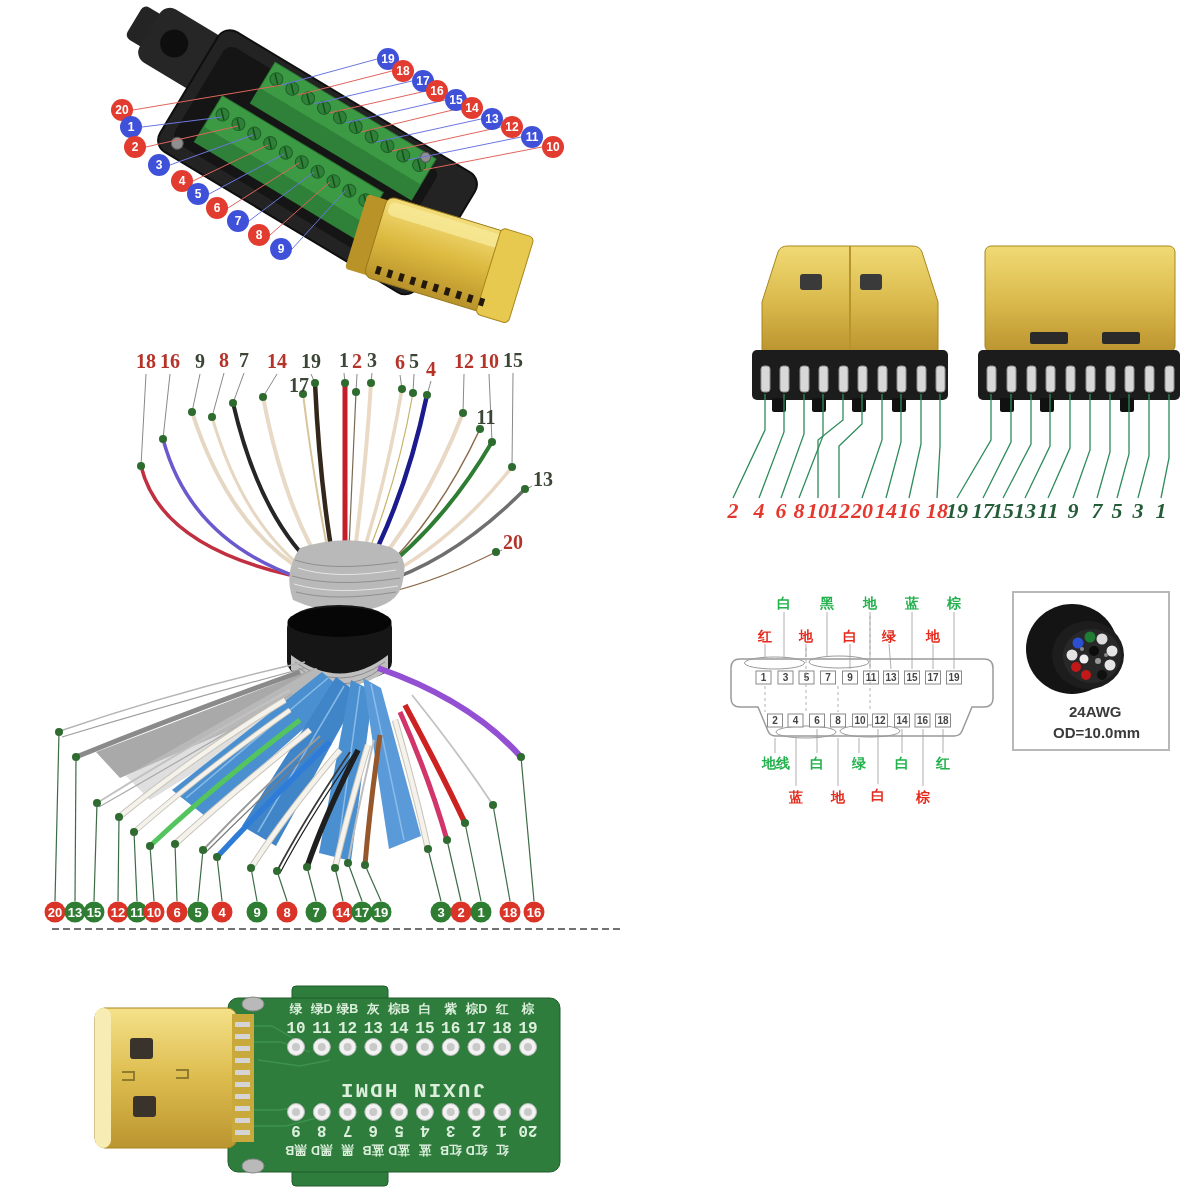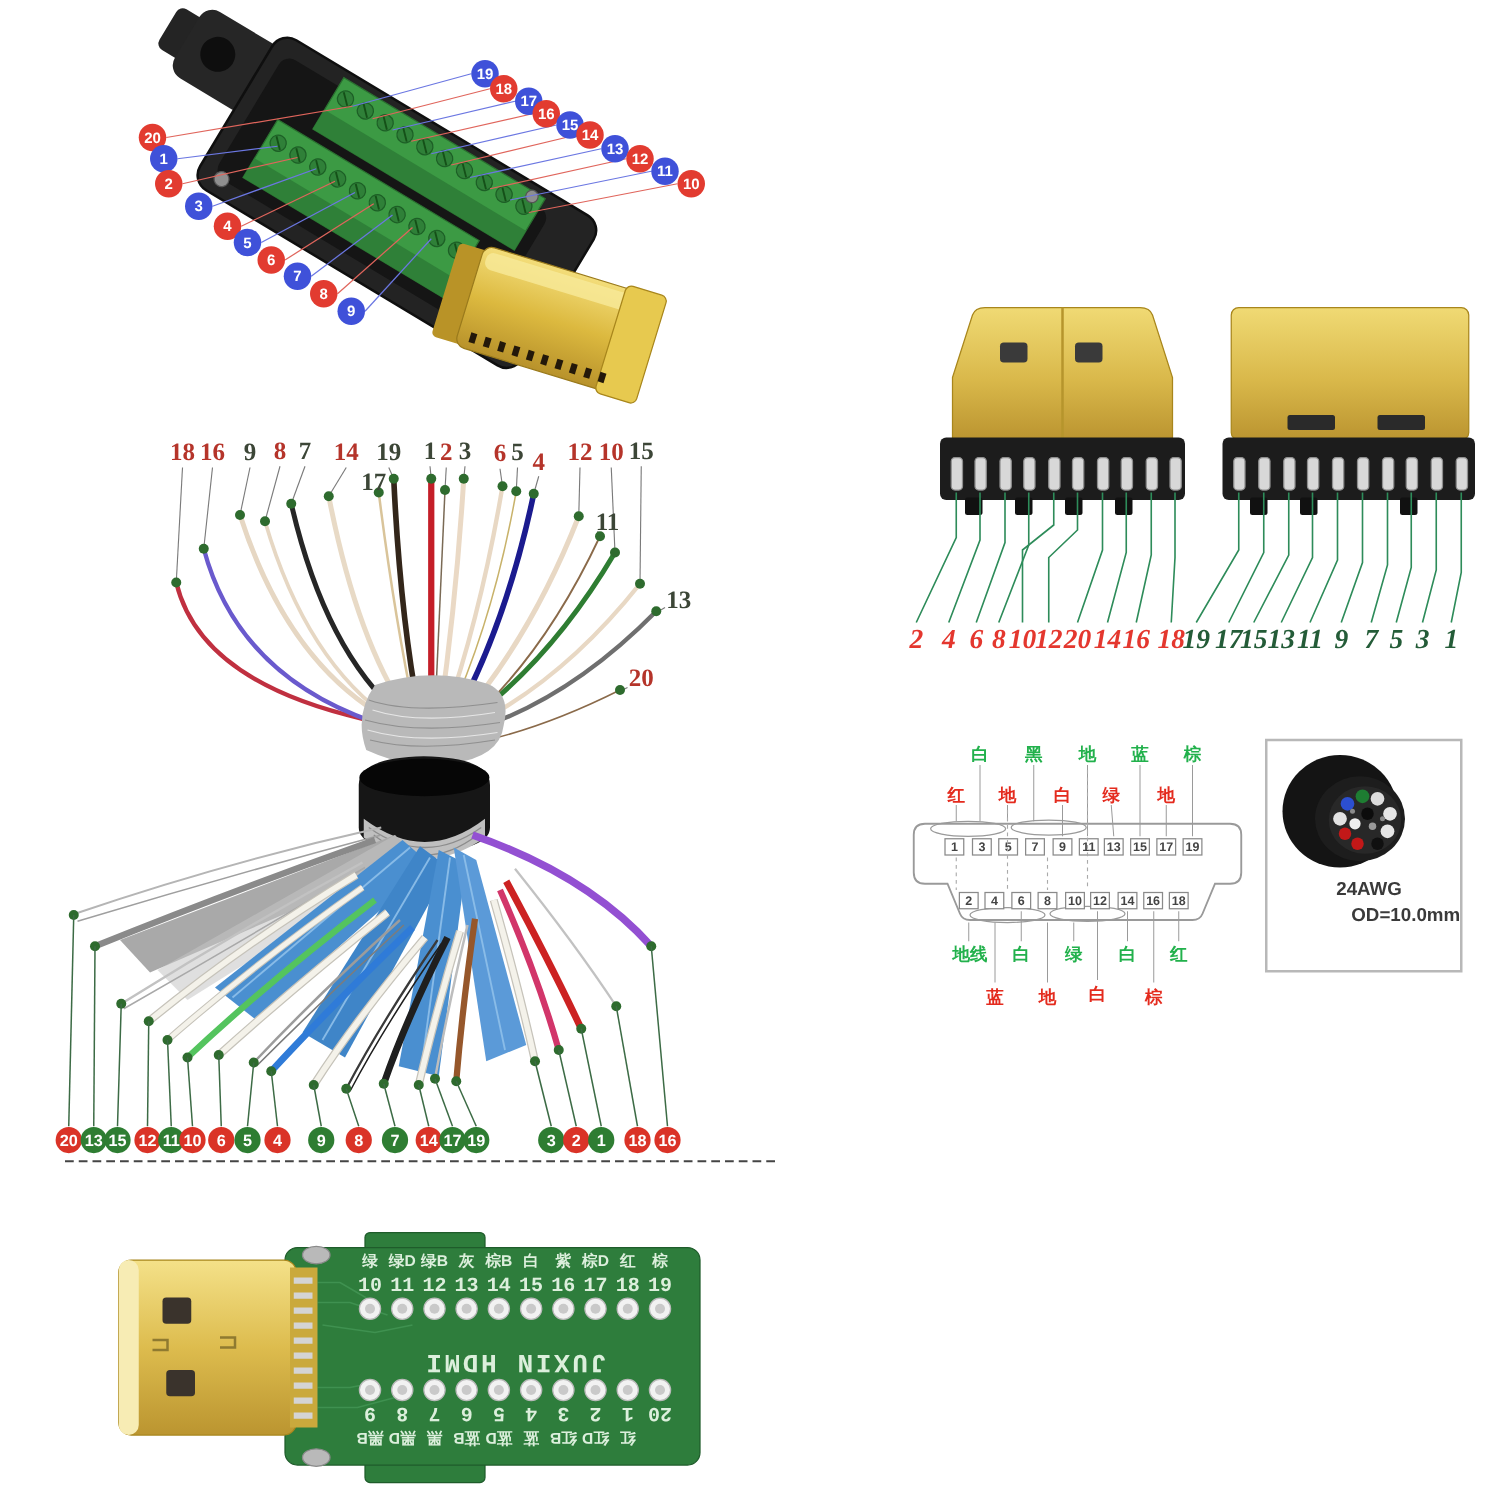--- a/index.html
+++ b/index.html
@@ -686,21 +686,21 @@
     <text class="po-green" x="859" y="768">绿</text>
     <text class="po-green" x="902" y="768">白</text>
     <text class="po-green" x="943" y="768">红</text>
     <text class="po-red" x="796" y="802">蓝</text>
     <text class="po-red" x="838" y="802">地</text>
     <text class="po-red" x="878" y="800">白</text>
     <text class="po-red" x="923" y="802">棕</text>
   </g>
 </svg>
 
-<div id="cross-section-box" class="abs" style="left:1012px;top:591px;width:158px;height:187px">
+<div id="cross-section-box" class="abs" style="left:1012px;top:591px;width:158px;height:160px">
   <svg width="154" height="108" viewBox="0 0 154 108">
     <ellipse cx="58" cy="56" rx="46" ry="45" fill="#141414"></ellipse>
     <ellipse cx="74" cy="62" rx="36" ry="34" fill="#1d1d1d"></ellipse>
     <ellipse cx="78" cy="63" rx="29" ry="27" fill="#282828"></ellipse>
     <g>
       <circle cx="88" cy="46" r="5.5" fill="#dcdcdc"></circle>
           <circle cx="76" cy="44" r="5.5" fill="#1e7d32"></circle>
       <circle cx="98" cy="58" r="5.5" fill="#e6e6e6"></circle>
           <circle cx="64" cy="50" r="5.5" fill="#2c4fd0"></circle>
       <circle cx="96" cy="72" r="5.5" fill="#e6e6e6"></circle>
@@ -709,21 +709,21 @@
           <circle cx="88" cy="82" r="5" fill="#101010"></circle>
       <circle cx="62" cy="74" r="5" fill="#c21818"></circle>
           <circle cx="72" cy="82" r="5" fill="#c21818"></circle>
       <circle cx="70" cy="66" r="4.5" fill="#efefef"></circle>
           <circle cx="84" cy="68" r="3" fill="#9a9a9a"></circle>
       <circle cx="92" cy="62" r="2" fill="#8a8a8a"></circle>
           <circle cx="68" cy="56" r="2" fill="#8a8a8a"></circle>
     </g>
   </svg>
   <div class="xs-line" style="padding-left:55px">24AWG</div>
-  <div class="xs-line" style="padding-left:67px">OD=10.0mm</div>
+  <div class="xs-line" style="padding-left:39px">OD=10.0mm</div>
 </div>
 
 <svg class="abs" style="left:80px;top:980px" width="560" height="215" viewBox="80 980 560 215">
   <defs>
     <linearGradient id="gold3" x1="0" y1="0" x2="0" y2="1">
       <stop offset="0" stop-color="#f4e189"></stop>
           <stop offset=".5" stop-color="#ddbc4e"></stop>
           <stop offset="1" stop-color="#bb9530"></stop>
     </linearGradient>
   </defs>

